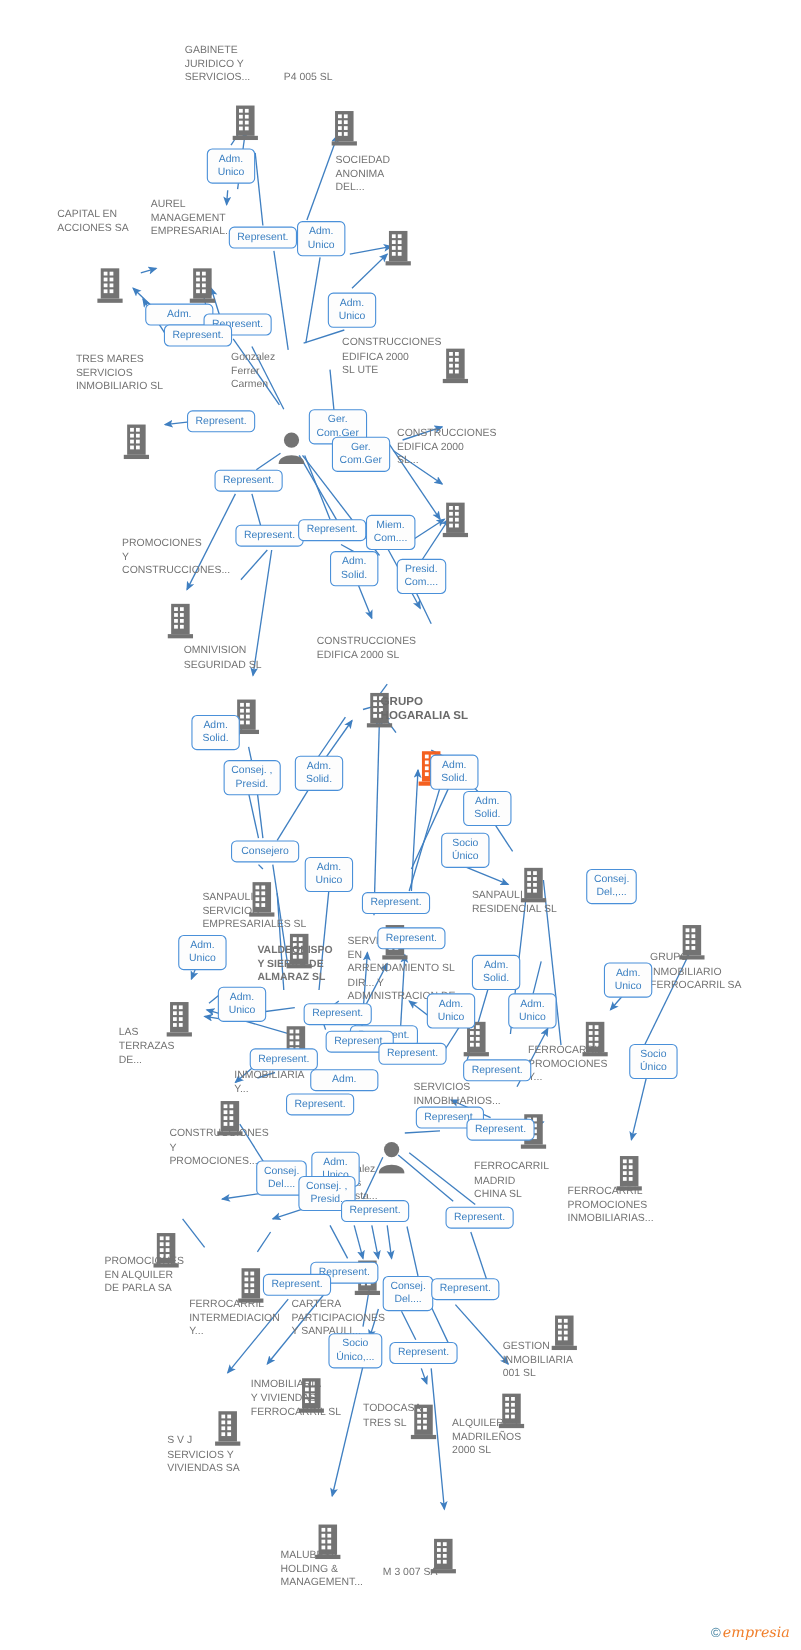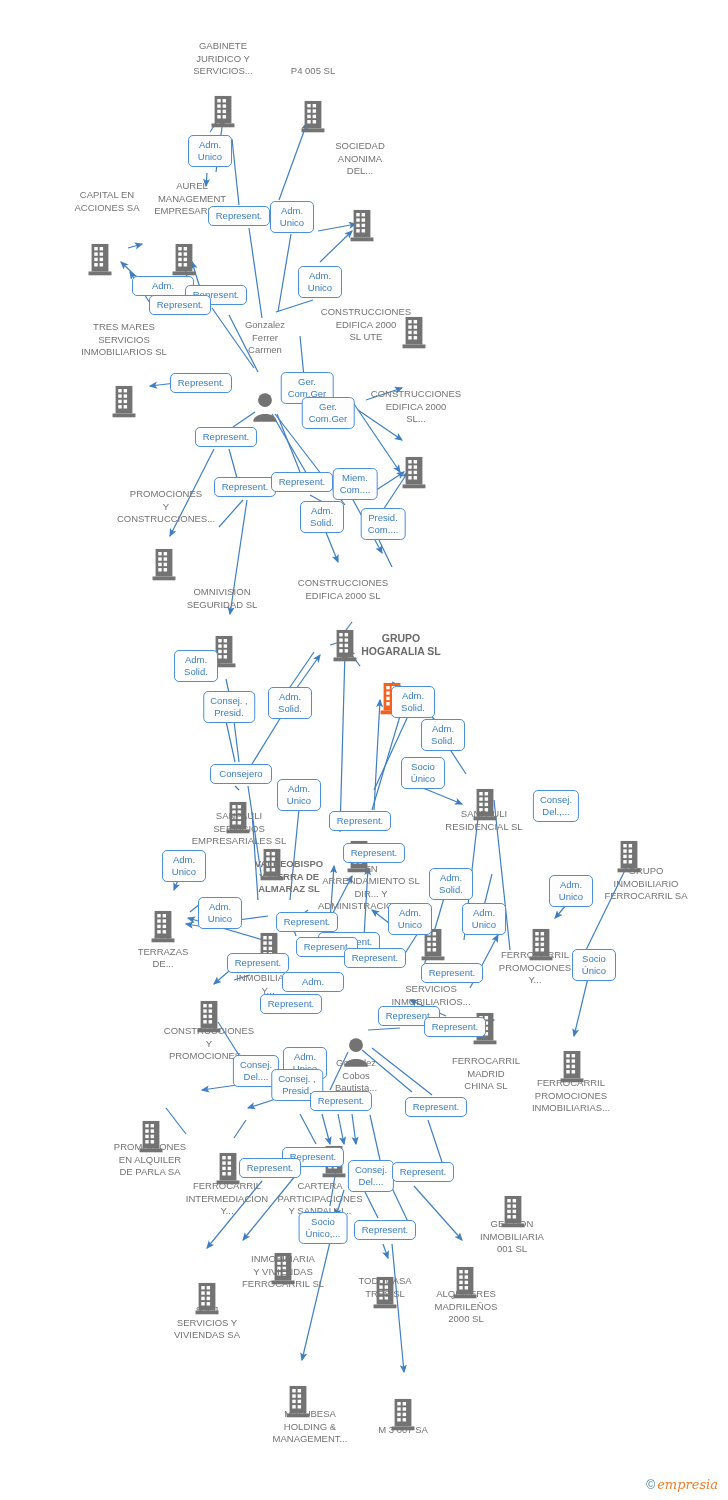--- a/index.html
+++ b/index.html
@@ -31,21 +31,21 @@
     display:block;
     margin:0 auto;
     line-height:0;
   }
   .lbl-free{
     position:absolute;
     transform:translate(-50%,0);
     font-size:9.5px;
     color:#737373;
     line-height:12.5px;
-    text-align:center;
+    text-align:left;
     white-space:pre-line;
     width:110px;
   }
   .lbl-free.bold{
     font-weight:bold;
     font-size:10.5px;
     color:#6a6a6a;
   }
   
   .rel{
@@ -312,21 +312,21 @@
               <rect x="16.5" y="12" width="4.5" height="4.5"></rect>
               <rect x="9.5" y="19" width="4.5" height="4.5"></rect>
               <rect x="16.5" y="19" width="4.5" height="4.5"></rect>
               <rect x="9.5" y="26" width="4.5" height="4.5"></rect>
               <rect x="16.5" y="26" width="4.5" height="4.5"></rect>
             </g>
           </svg></span>
       </div>
       <div class="lbl-free" style="left: 124px; top: 321px;">TRES MARES
 SERVICIOS
-INMOBILIARIOS SL</div>
+INMOBILIARIO SL</div>
       <div class="node" style="left: 414px; top: 316px;">
         <span class="glyph"><svg width="26" height="34" viewBox="0 0 34 44" xmlns="http://www.w3.org/2000/svg">
             <rect x="6" y="1" width="22" height="36" fill="#737373"></rect>
             <rect x="2" y="37" width="30" height="5" fill="#737373"></rect>
             <g fill="#ffffff">
               <rect x="9.5" y="5" width="4.5" height="4.5"></rect>
               <rect x="16.5" y="5" width="4.5" height="4.5"></rect>
               <rect x="9.5" y="12" width="4.5" height="4.5"></rect>
               <rect x="16.5" y="12" width="4.5" height="4.5"></rect>
               <rect x="9.5" y="19" width="4.5" height="4.5"></rect>

